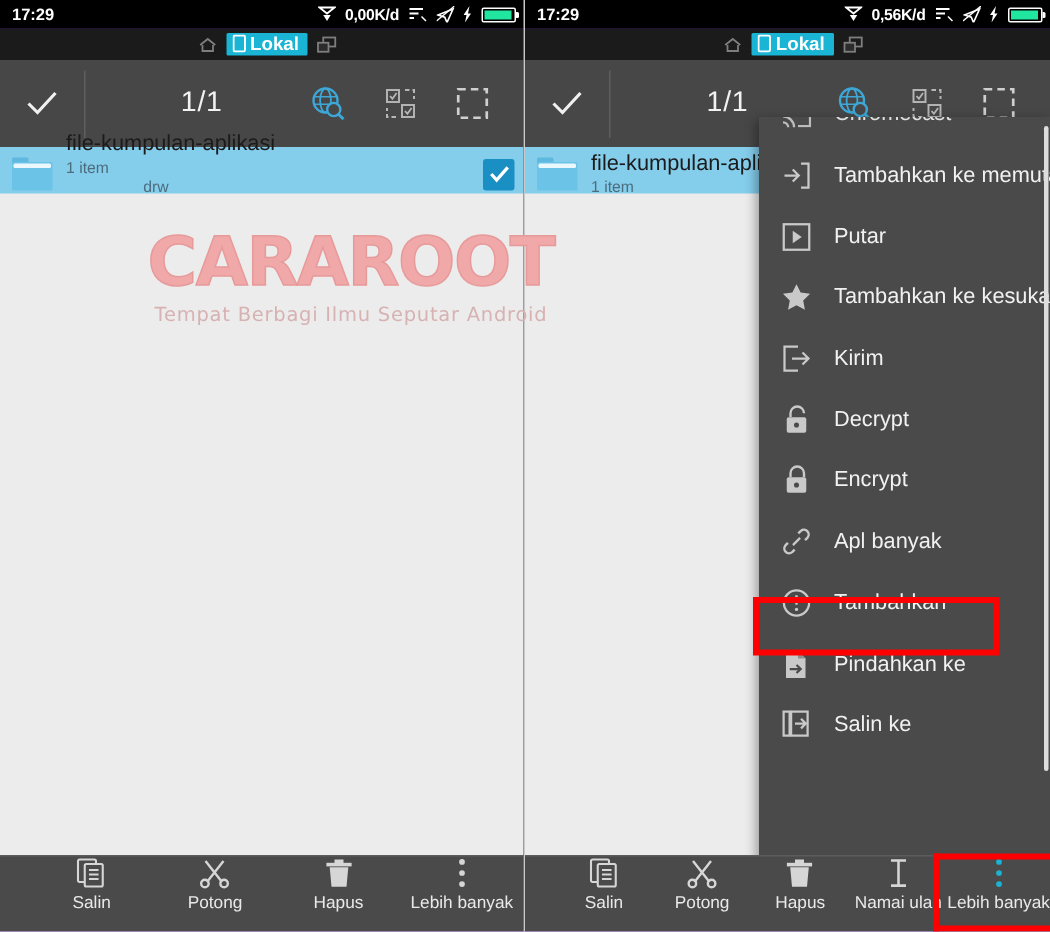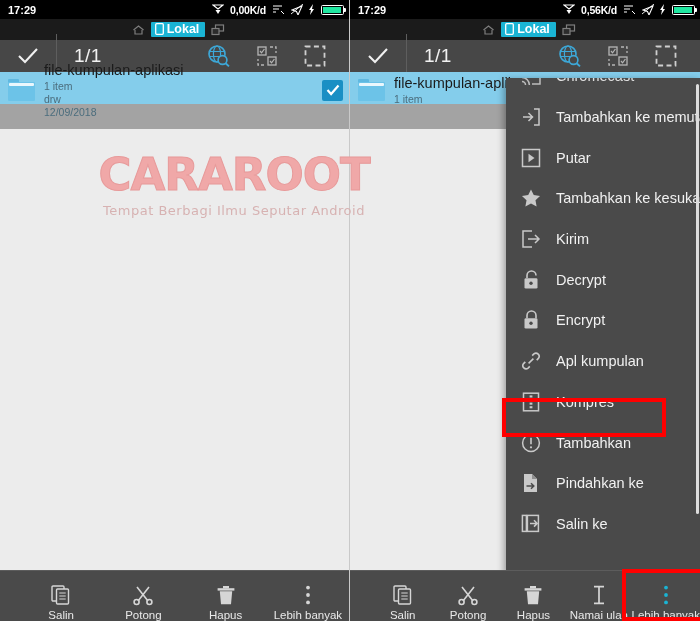--- a/index.html
+++ b/index.html
@@ -10,21 +10,21 @@
     overflow:hidden;
   }
   .screen{
     position:relative;
     width:700px; height:621px;
     display:flex;
   }
   .panel{
     position:relative;
     width:350px; height:621px;
-    background:#a3a3a3;
+    background:#4c1d95;
     overflow:hidden;
   }
   .panel.left{ border-right:1px solid #c9c9c9; }
 
   
   .statusbar{
     height:19px; background:#000; color:#fff;
     display:flex; align-items:center; justify-content:space-between;
     padding:0 5px 0 8px;
     font-size:11px; font-weight:bold;
@@ -54,23 +54,24 @@
   .tab-lokal{
     background:#1ab4d4; color:#fff;
     font-size:12.5px; font-weight:bold;
     padding:1px 6px 2px 4px; border-radius:1px;
     display:flex; align-items:center; gap:3px; line-height:1;
   }
   .tabbar .net-ic{ opacity:.55; }
 
   
   .toolbar{
-    height:32px; background:#474747;
+    height:58px; background:#474747;
     display:flex; align-items:center;
     color:#fff;
+    text-align:center;
   }
   .tb-check{
     width:57px; height:45px;
     display:flex; align-items:center; justify-content:center;
     border-right:1px solid #5e5e5e;
   }
   .tb-count{
     font-size:19px; color:#f2f2f2; padding-left:17px; flex:1;
     letter-spacing:.5px;
   }
@@ -105,21 +106,21 @@
   .fname{
     font-size:14.5px; color:#1b1b1b; white-space:nowrap;
     overflow:hidden; line-height:17px;
   }
   .fmeta{
     display:flex; font-size:10.5px; color:#4b6d7d; line-height:13px;
     margin-top:1px;
     flex-direction:column;
   }
   .fmeta .m-items{ width:135px; }
-  .fmeta .m-perm{ width:120px; }
+  .fmeta .m-perm{ width:120px;text-align:center; }
   .fmeta .m-date{ flex:1; text-align:left; }
   .chk{
     width:21px; height:21px; background:#1a8fc4; border-radius:2px;
     display:flex; align-items:center; justify-content:center;
     flex:0 0 auto; margin-left:4px;
   }
 
   
   .content{
     position:absolute; top:129px; left:0; right:0; bottom:51px;
@@ -136,21 +137,21 @@
     -webkit-text-stroke:1px #e79a9a;
   }
   .wm-sub{
     font-size:13px; color:#d7b2b2; letter-spacing:.5px; margin-top:2px;
     font-family:"DejaVu Sans", sans-serif;
   }
 
   
   .bottombar{
     position:absolute; left:0; right:0; bottom:0; height:51px;
-    background:#4a4a4a; display:flex; align-items:flex-end;
+    background:#4a4a4a; display:flex; align-items:flex-start;
     border-top:1px solid #5c5c5c;
     padding-left:20px;
   }
   .bb{
     flex:1; display:flex; flex-direction:column;
     align-items:center; justify-content:center; gap:3px;
     color:#e9e9e9;
   }
   .bb .lbl{ font-size:11.5px; white-space:nowrap; line-height:12px; }
   .bb-more-hl{ position:relative; }
@@ -514,35 +515,23 @@
       </div>
 
       <div class="mitem">
         <span class="mic">
           <svg width="20" height="20" viewBox="0 0 20 20">
               <path d="M7.6 12.4l4.8-4.8" stroke="#c9c9c9" stroke-width="1.5"></path>
               <path d="M11.2 4.6l1.7-1.7a3.2 3.2 0 014.5 4.5l-1.7 1.7" fill="none" stroke="#c9c9c9" stroke-width="1.6"></path>
               <path d="M8.8 15.4l-1.7 1.7a3.2 3.2 0 01-4.5-4.5l1.7-1.7" fill="none" stroke="#c9c9c9" stroke-width="1.6"></path>
             </svg>
         </span>
-        <span>Apl kumpulan</span>
-      </div>
-
-      <div class="mitem">
-        <span class="mic">
-          <svg width="18" height="20" viewBox="0 0 18 20">
-              <rect x="1.5" y="1.2" width="15" height="17.6" fill="none" stroke="#c9c9c9" stroke-width="1.5"></rect>
-              <rect x="7.6" y="3.4" width="2.8" height="2.1" fill="#c9c9c9"></rect>
-              <rect x="7.6" y="7" width="2.8" height="2.1" fill="#c9c9c9"></rect>
-              <rect x="7.6" y="10.6" width="2.8" height="2.1" fill="#c9c9c9"></rect>
-              <rect x="7.6" y="14.2" width="2.8" height="2.1" fill="#c9c9c9"></rect>
-            </svg>
-        </span>
-        <span>Kompres</span>
-      </div>
+        <span>Apl banyak</span>
+      </div>
+
 
       <div class="mitem">
         <span class="mic">
           <svg width="20" height="20" viewBox="0 0 20 20">
               <circle cx="10" cy="10" r="8.4" fill="none" stroke="#c9c9c9" stroke-width="1.5"></circle>
               <path d="M10 4.8v6.4" stroke="#c9c9c9" stroke-width="1.6"></path>
               <circle cx="10" cy="14.3" r="1.1" fill="#c9c9c9"></circle>
             </svg>
         </span>
         <span>Tambahkan</span>

